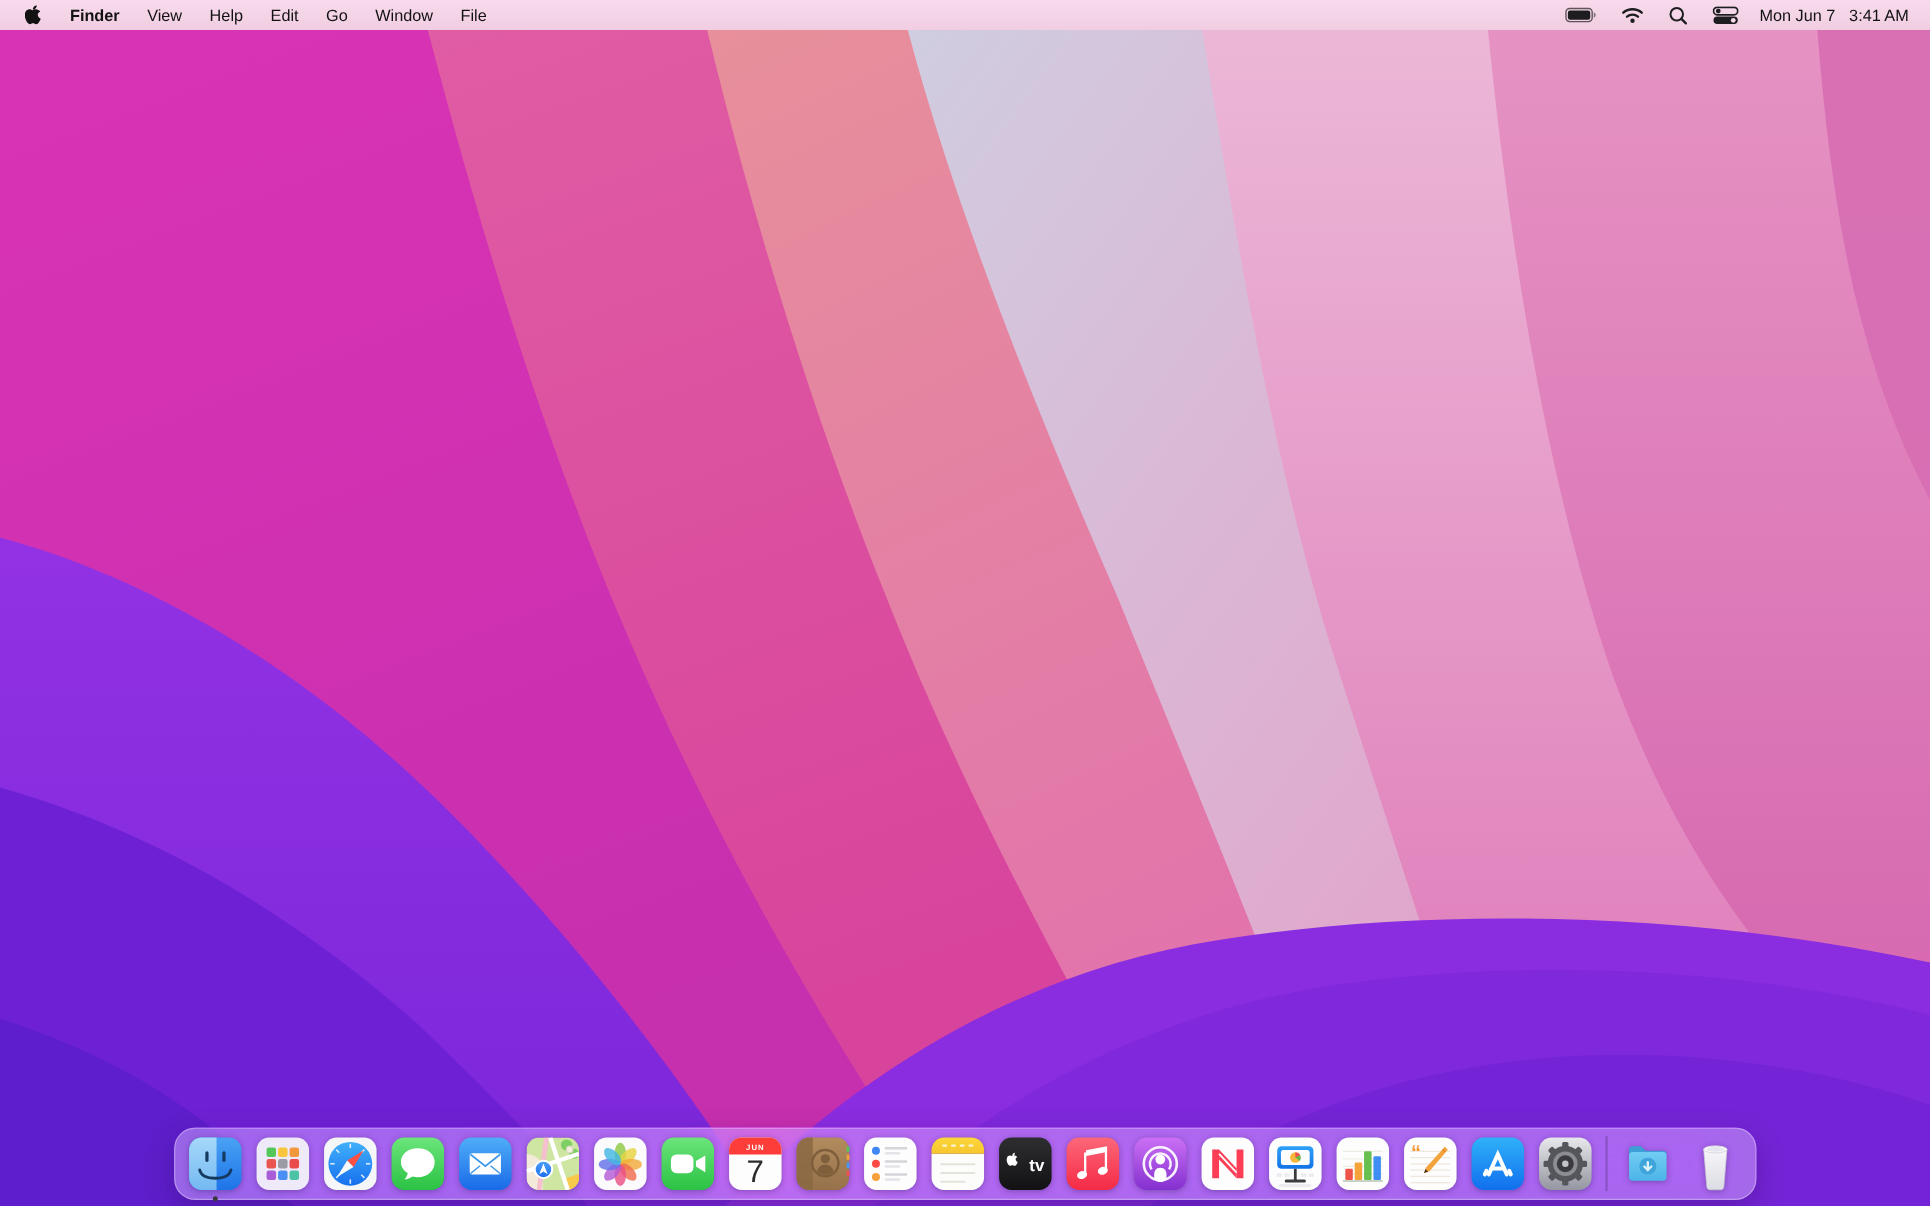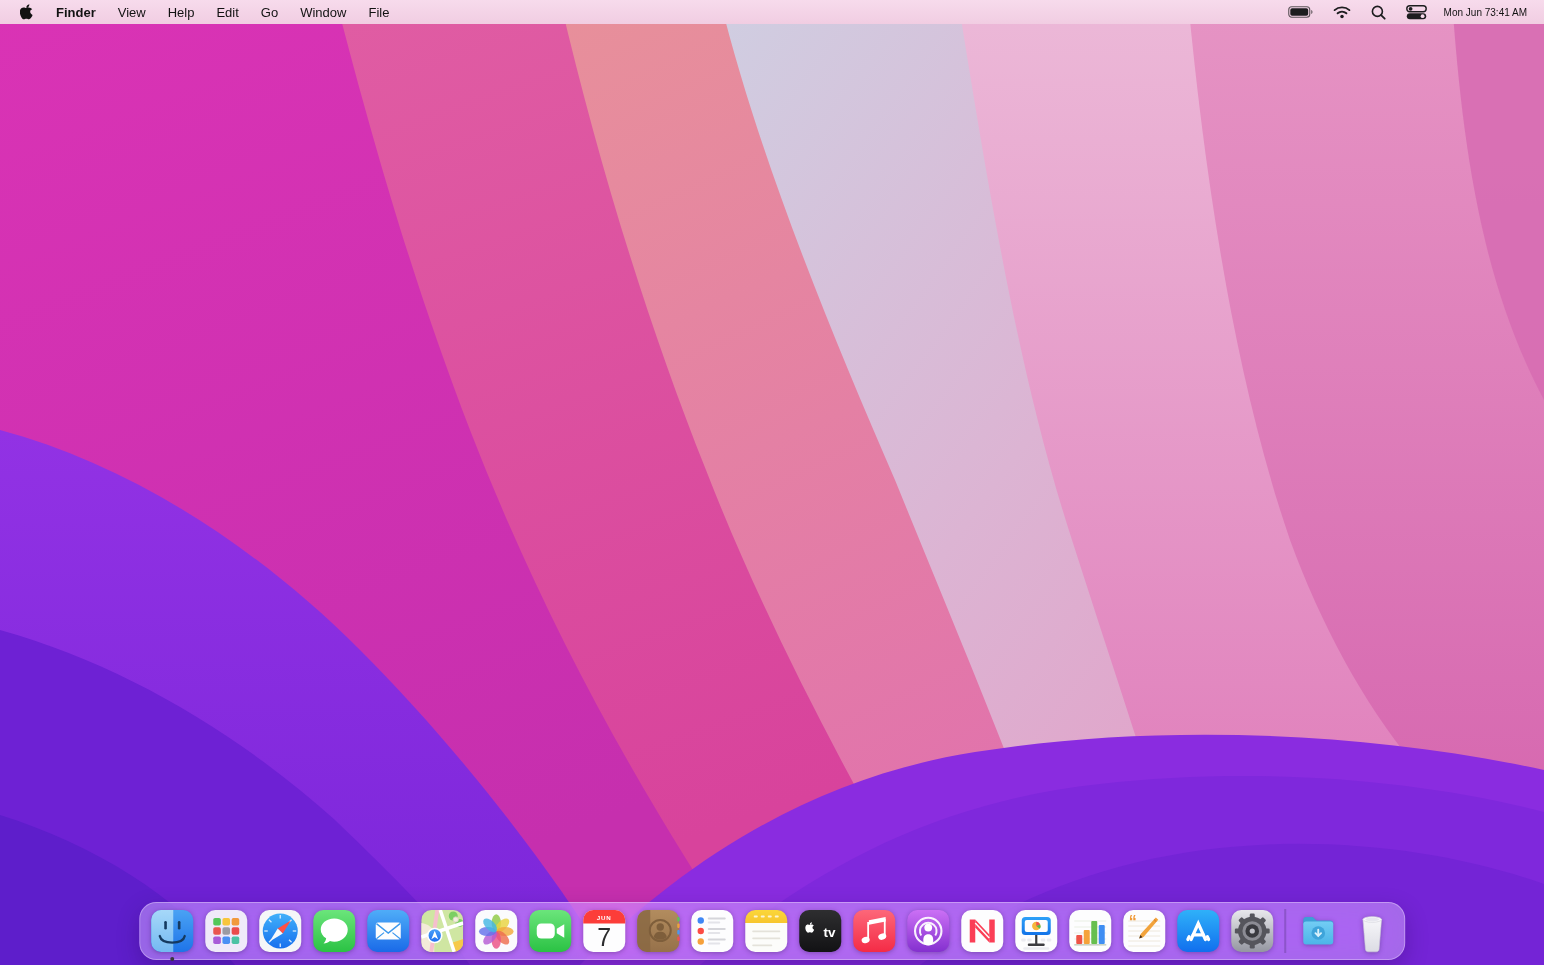--- a/index.html
+++ b/index.html
@@ -17,21 +17,21 @@
     display:flex; align-items:center; justify-content:space-between;
     background:linear-gradient(to bottom,#f7dbec,#f1cde2);
     font-size:13px; color:#121212;
   }
   .menubar-left { display:flex; align-items:center; height:100%;justify-content:flex-end; }
   .apple-menu { display:flex; align-items:center; padding:0 11px 0 20px; height:100%; }
   .menu-item { padding:0 11px; height:100%; display:flex; align-items:center; cursor:default; }
   .menu-item.bold { font-weight:700; padding-left:12px; }
   .menubar-right { display:flex; align-items:center; height:100%; }
   .status-icon { padding:0 10px; height:100%; display:flex; align-items:center; }
-  .clock { display:flex; margin:0 17px 0 7px; font-size:10px; }
+  .clock { display:flex; gap:11px; margin:0 17px 0 7px; font-size:13px; }
 
   
   .dock {
     position:absolute; bottom:5px; left:50%; transform:translateX(-50%); z-index:10;
     height:58px; display:flex; align-items:center; gap:10px; padding:0 10px;
     border-radius:17px;
     background:rgba(206,186,240,0.48);
     border:1px solid rgba(255,255,255,0.32);
     backdrop-filter:blur(28px) saturate(160%);
     box-shadow:0 8px 22px rgba(35,8,75,0.28);

